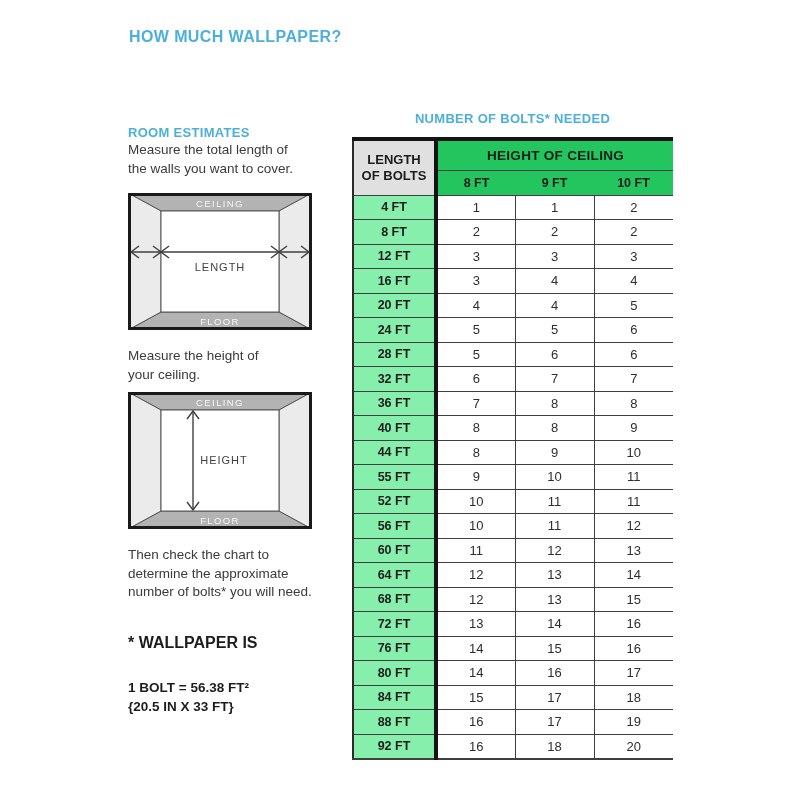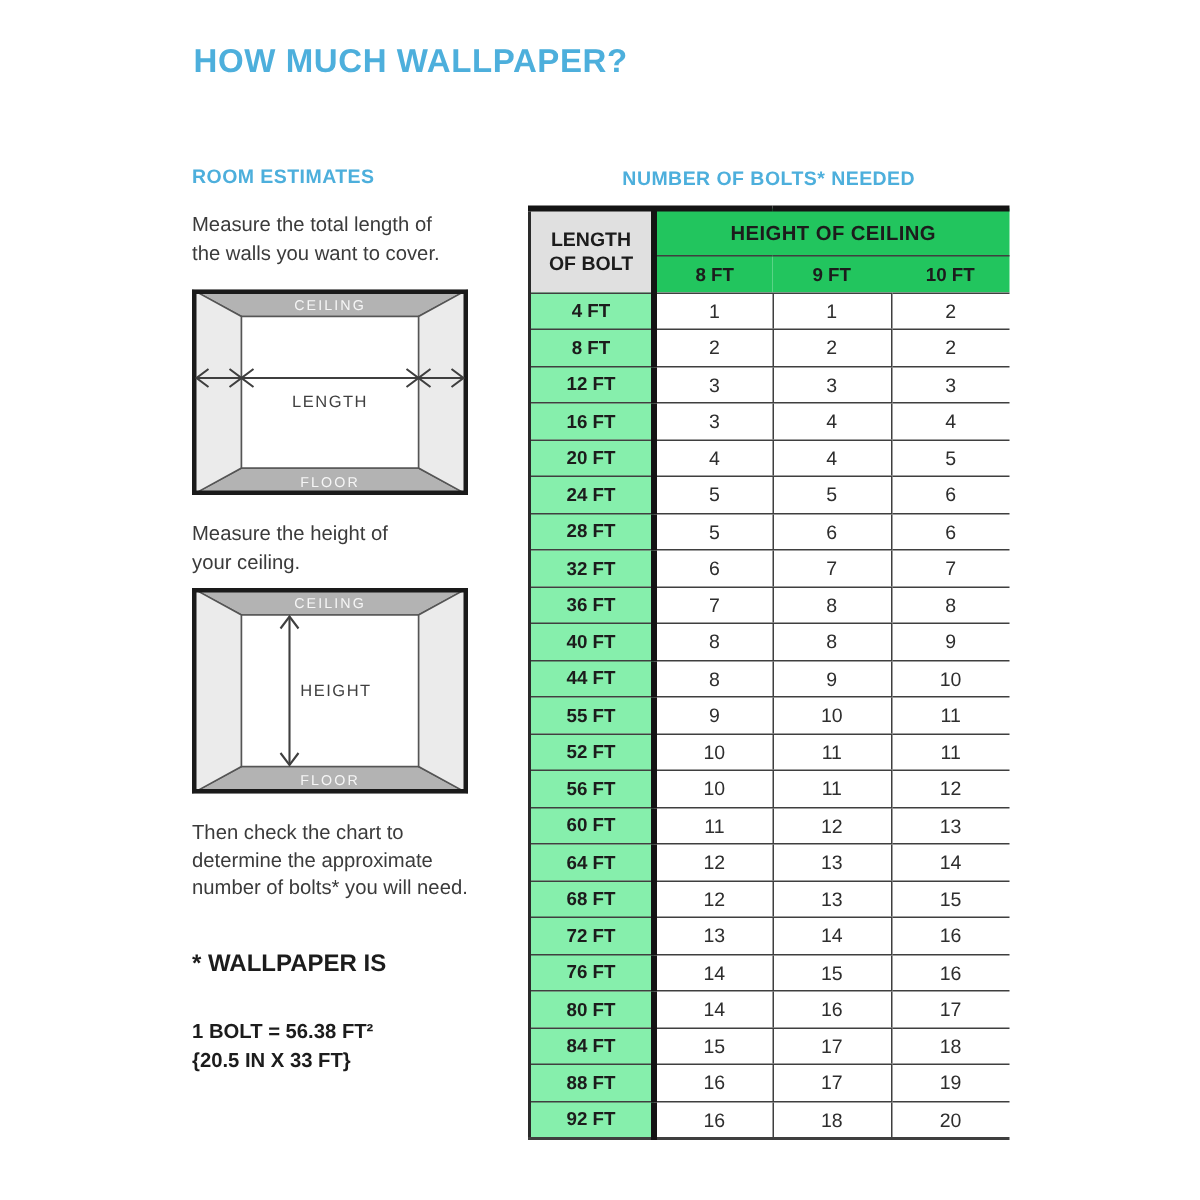--- a/index.html
+++ b/index.html
@@ -3,28 +3,28 @@
 <meta charset="utf-8">
 <style>
   html,body { margin:0; padding:0; }
   body {
     width:800px; height:800px; background:#ffffff; position:relative;
     font-family:"Liberation Sans", sans-serif; color:#2e2e2e;
     overflow:hidden;
   }
   .page-title {
     position:absolute; left:129px; top:28px;
-    font-size:22px; font-weight:bold; letter-spacing:0.4px; color:#4dafdc;text-align:right;
+    font-size:16px; font-weight:bold; letter-spacing:0.4px; color:#4dafdc;text-align:right;
   }
   
   .left-col { position:absolute; left:128px; top:0; width:220px; }
   .section-heading {
     position:absolute; font-size:13px; font-weight:bold; color:#4dafdc; letter-spacing:0.3px;
   }
-  .room-estimates-heading { left:0; top:110px; }
+  .room-estimates-heading { left:0; top:125px; }
   .para { position:absolute; font-size:13.5px; line-height:18.5px; color:#3b3b3b; }
   .step1 { left:0; top:141px; }
   .step2 { left:0; top:347px; }
   .step3 { left:0; top:546px; }
   .footnote { position:absolute; left:0; top:633px; font-size:16px; font-weight:bold; line-height:19px; color:#1c1c1c; }
   .footnote .indent { padding-left:10px; }
   .bolt-info { position:absolute; left:0; top:678px; font-size:13.5px; font-weight:bold; line-height:19px; color:#1c1c1c; }
   .diagram { position:absolute; left:0; width:184px; height:137px; }
   .diagram-length { top:193px; }
   .diagram-height { top:392px; }
@@ -145,21 +145,21 @@
     <colgroup>
       <col class="c1">
         <col class="cd">
         <col class="cd">
         <col class="cd">
     </colgroup>
     <thead>
       <tr class="hdr1">
         <th class="corner" rowspan="2">
           <div>LENGTH</div>
-          <div>OF BOLT</div>
+          <div>OF BOLTS</div>
         </th>
         <th class="hcell group" colspan="3">HEIGHT OF CEILING</th>
       </tr>
       <tr class="hdr2">
         <th class="hcell sub">8 FT</th>
         <th class="hcell sub">9 FT</th>
         <th class="hcell sub">10 FT</th>
       </tr>
     </thead>
     <tbody class="data">

